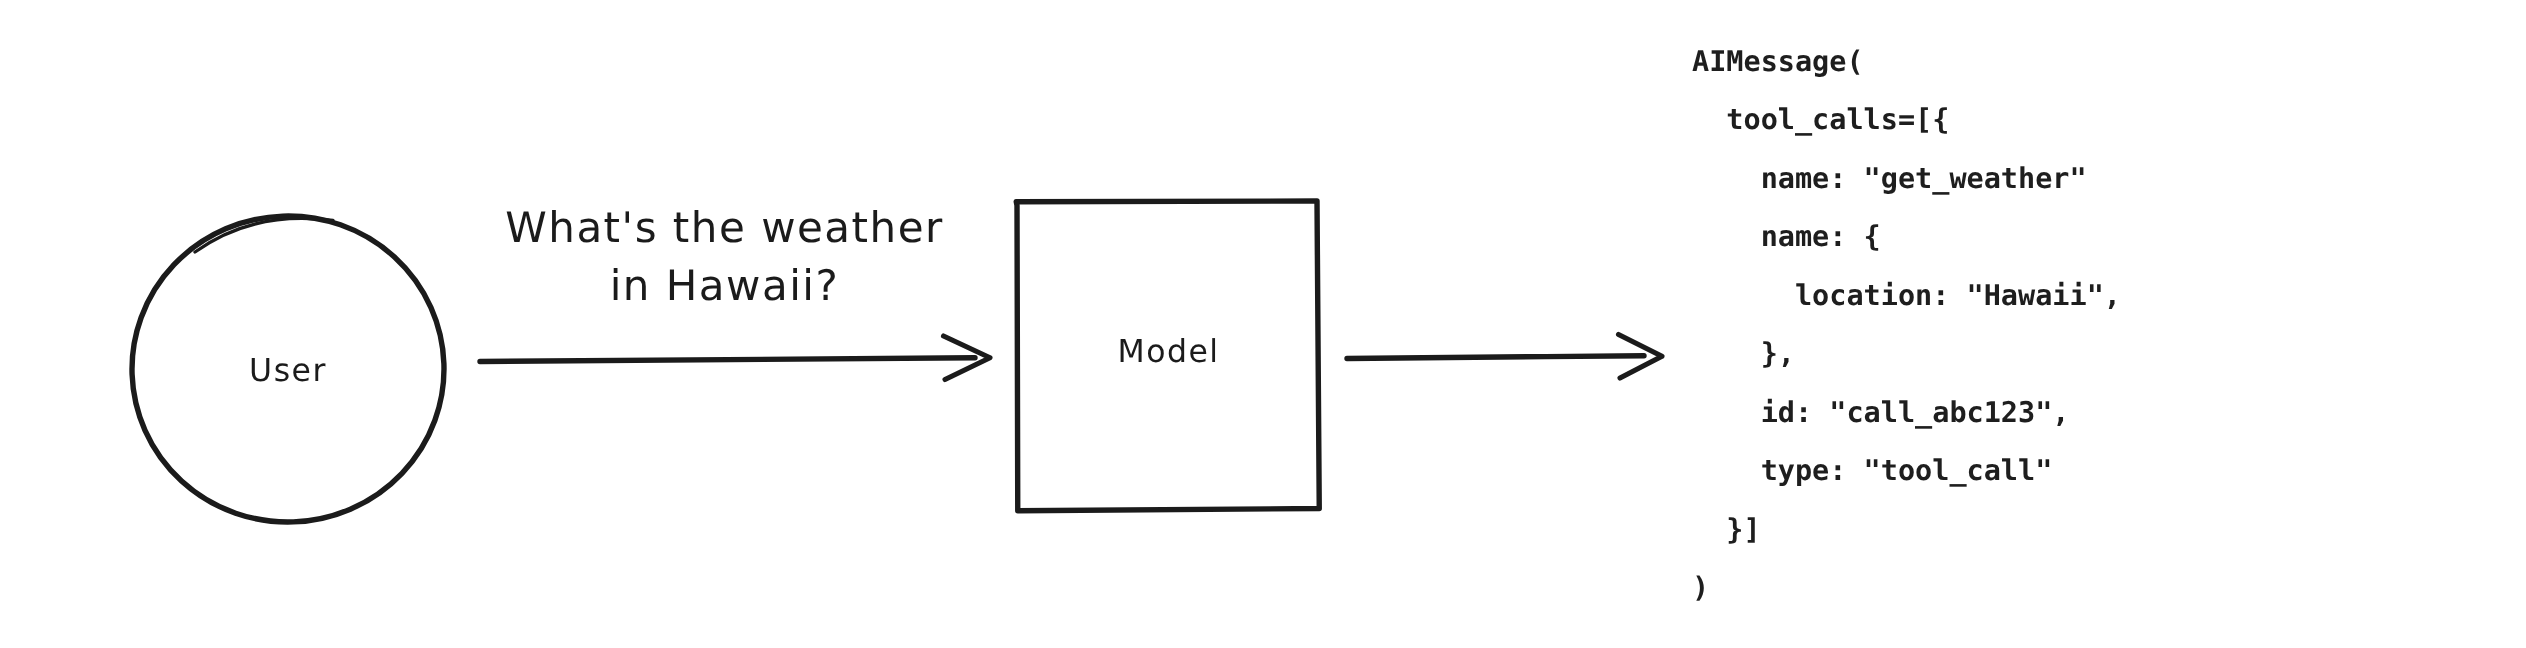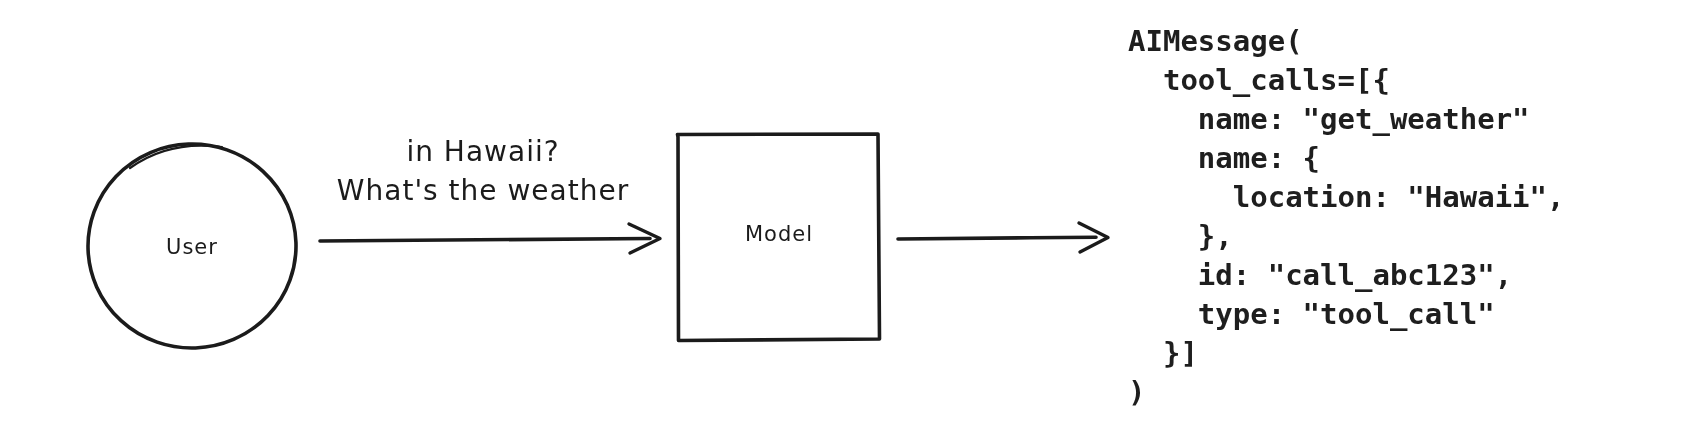--- a/index.html
+++ b/index.html
@@ -45,21 +45,21 @@
     line-height: 39px;
     letter-spacing: 1px;
     white-space: nowrap;
   }
   .code-block {
     position: absolute;
     left: 1128px;
     top: 22px;
     color: #1e1e1e;
     font-family: "DejaVu Sans Mono", monospace;
-    font-size: 29px;
+    font-size: 19px;
     font-weight: bold;
     line-height: 39px;
   }
   .code-line { white-space: pre; }
 </style>
 </head>
 <body>
 
 <div class="canvas">
 
@@ -83,22 +83,22 @@
       <path d="M 898,239 C 965,238.3 1030,237.7 1096,237.2" stroke-width="3.6"></path>
       <polyline points="1079,223 1108,237.5 1080,252" stroke-width="3.4"></polyline>
     </g>
   </svg>
 
   <div class="hand-text node-label" style="left:192px; top:247px;">User</div>
 
   <div class="hand-text node-label" style="left:779px; top:234px;">Model</div>
 
   <div class="arrow-label">
+    <div>What's the weather</div>
     <div>in Hawaii?</div>
-    <div>What's the weather</div>
   </div>
 
   <div class="code-block">
     <div class="code-line">AIMessage(</div>
     <div class="code-line">  tool_calls=[{</div>
     <div class="code-line">    name: "get_weather"</div>
     <div class="code-line">    name: {</div>
     <div class="code-line">      location: "Hawaii",</div>
     <div class="code-line">    },</div>
     <div class="code-line">    id: "call_abc123",</div>

